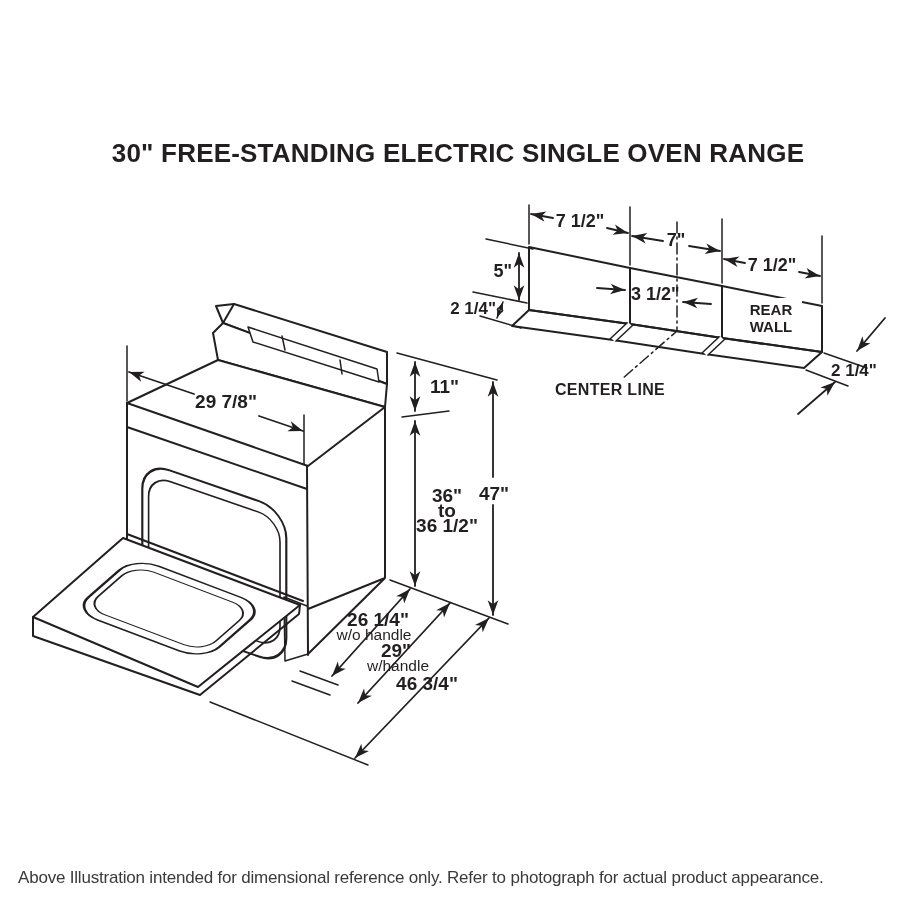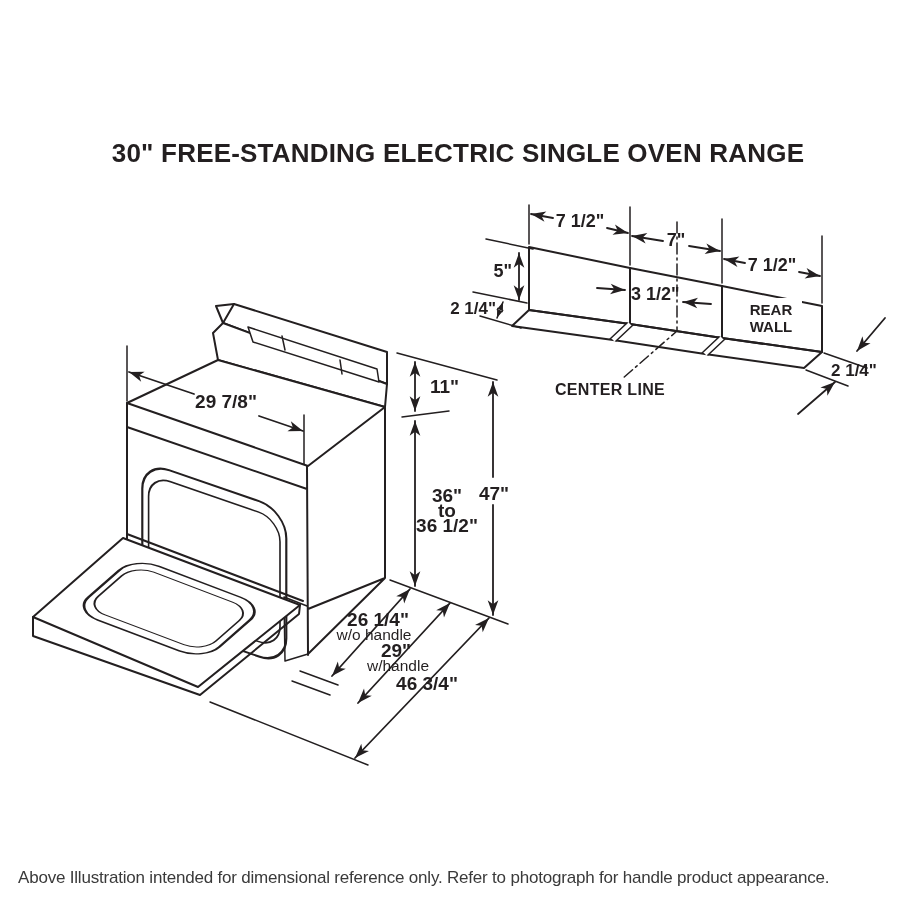--- a/index.html
+++ b/index.html
@@ -130,14 +130,14 @@
       <text class="dimtxt" x="447" y="532" text-anchor="middle">36 1/2"</text>
       <text class="dimtxt" x="494" y="500" text-anchor="middle">47"</text>
       <text class="dimtxt" x="378" y="626" text-anchor="middle">26 1/4"</text>
       <text class="notetxt" x="374" y="640" text-anchor="middle">w/o handle</text>
       <text class="dimtxt" x="396" y="657" text-anchor="middle">29"</text>
       <text class="notetxt" x="398" y="671" text-anchor="middle">w/handle</text>
       <text class="dimtxt" x="427" y="690" text-anchor="middle">46 3/4"</text>
     </g>
   </svg>
 
-  <div id="footnote">Above Illustration intended for dimensional reference only. Refer to photograph for handle product appearance.</div>
+  <div id="footnote">Above Illustration intended for dimensional reference only. Refer to photograph for actual product appearance.</div>
 </div>
 
 </body></html>

